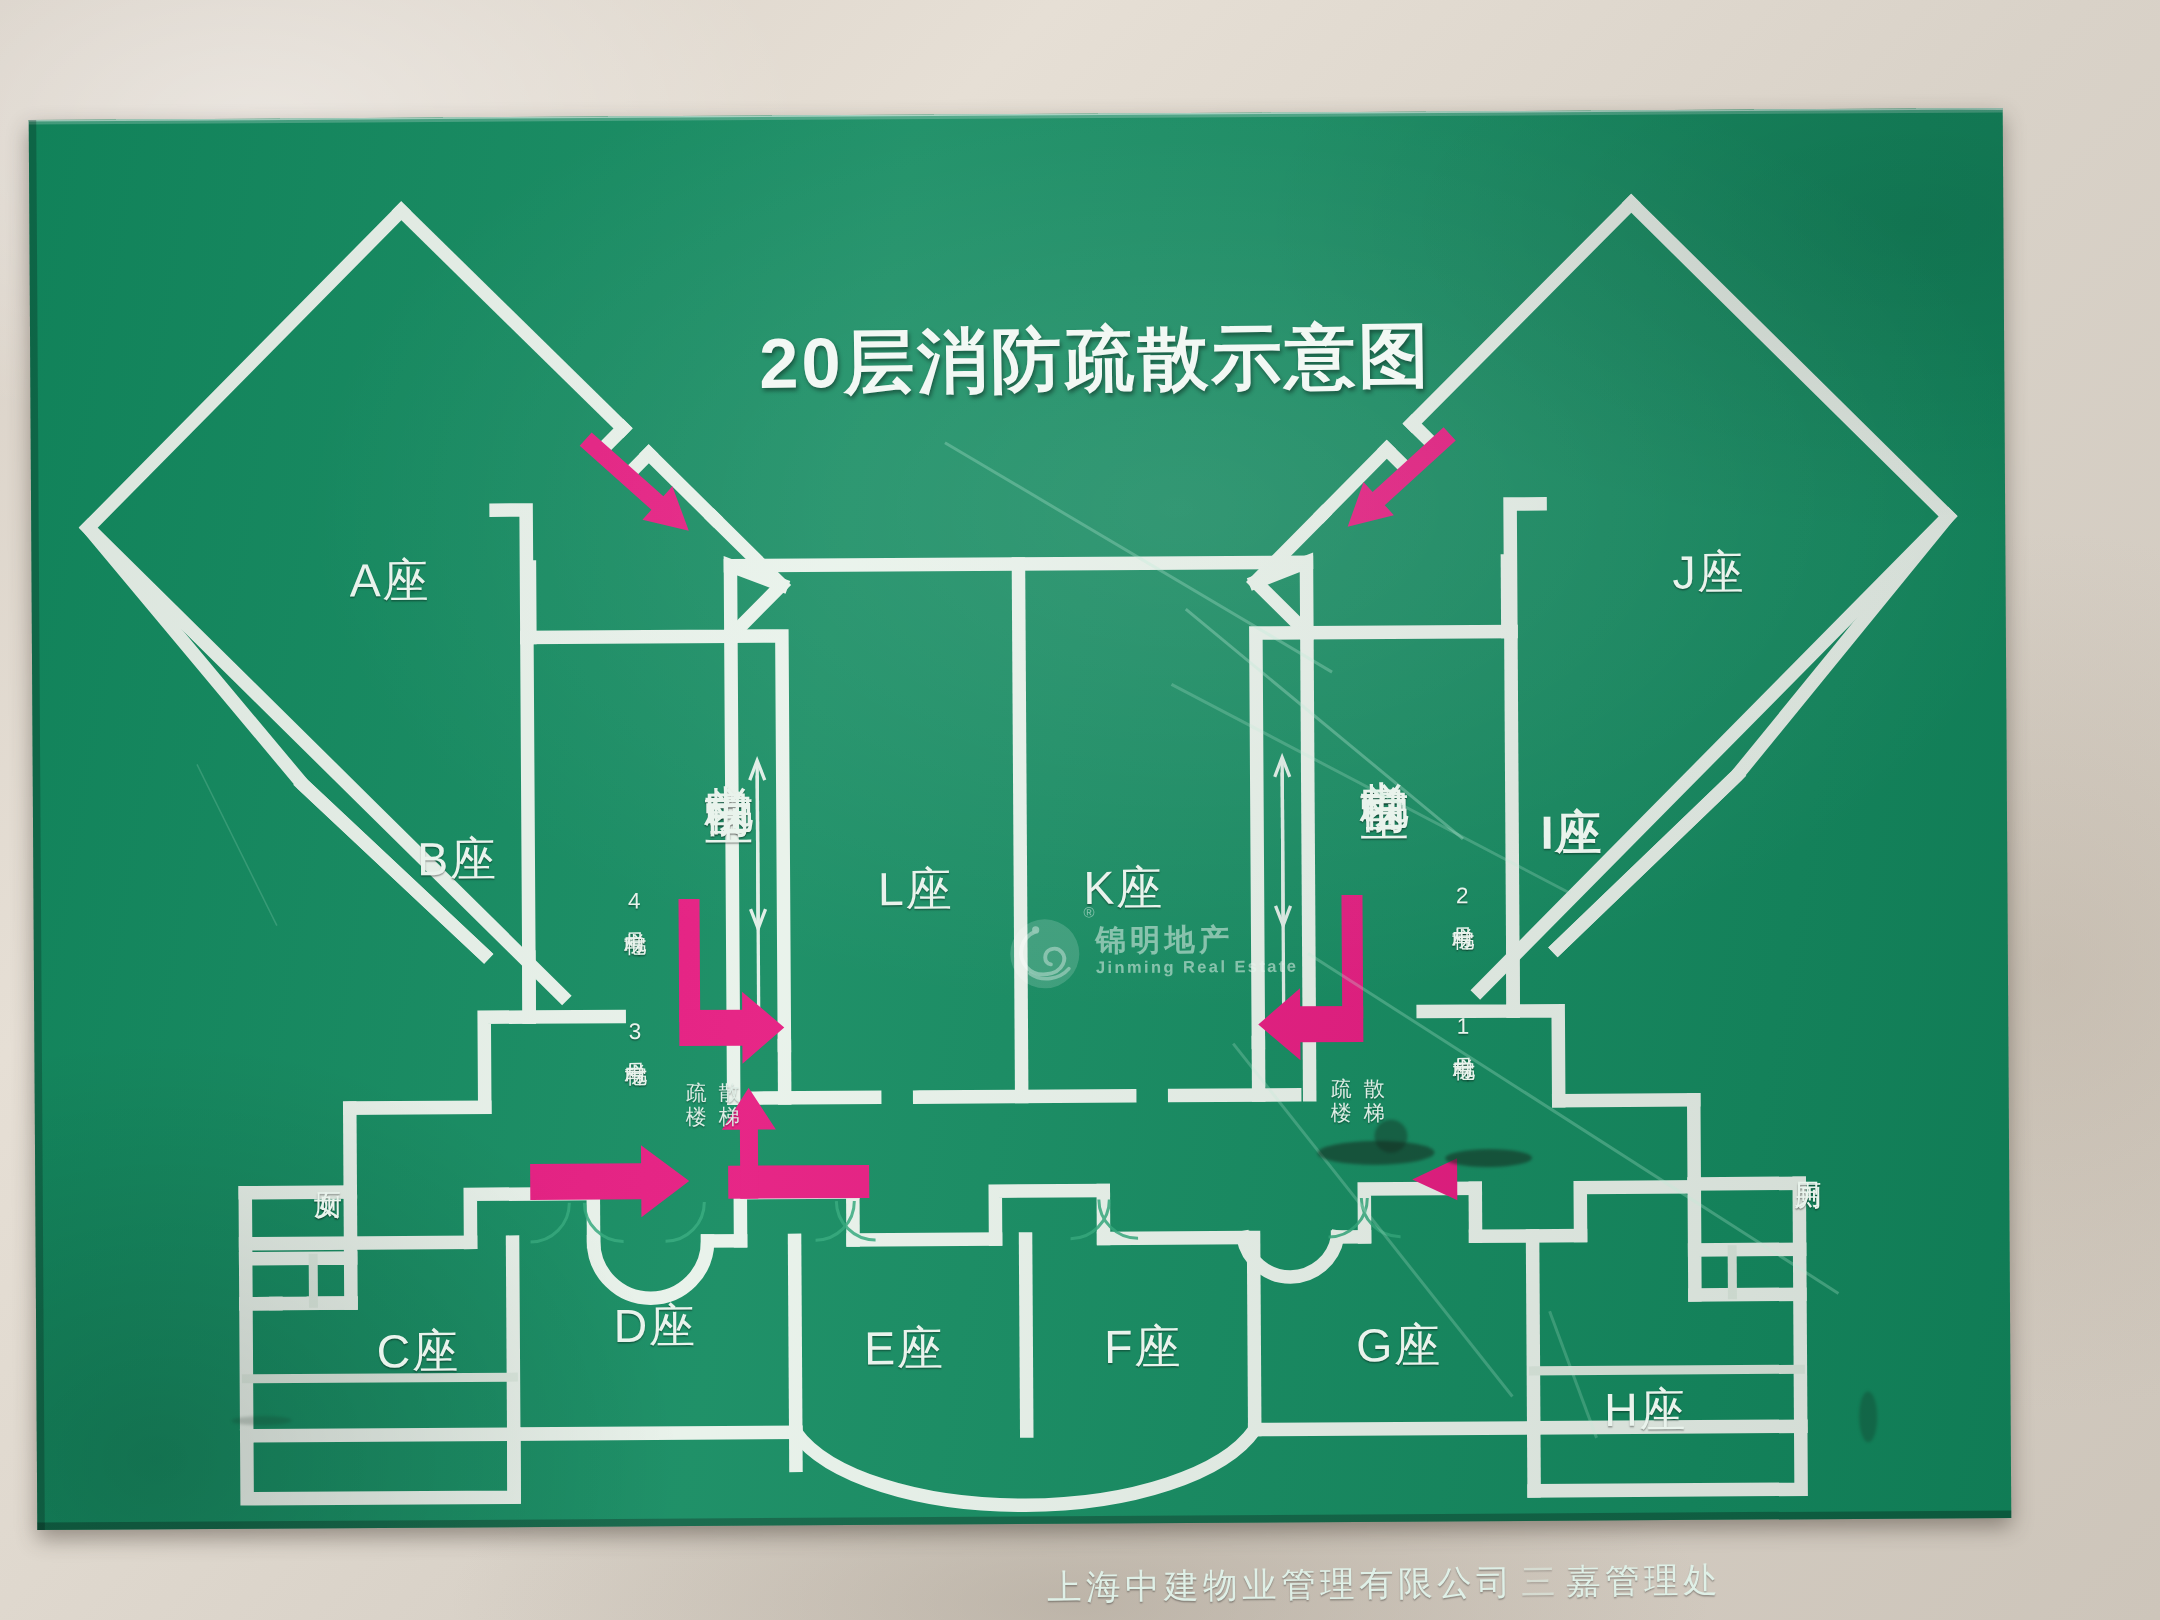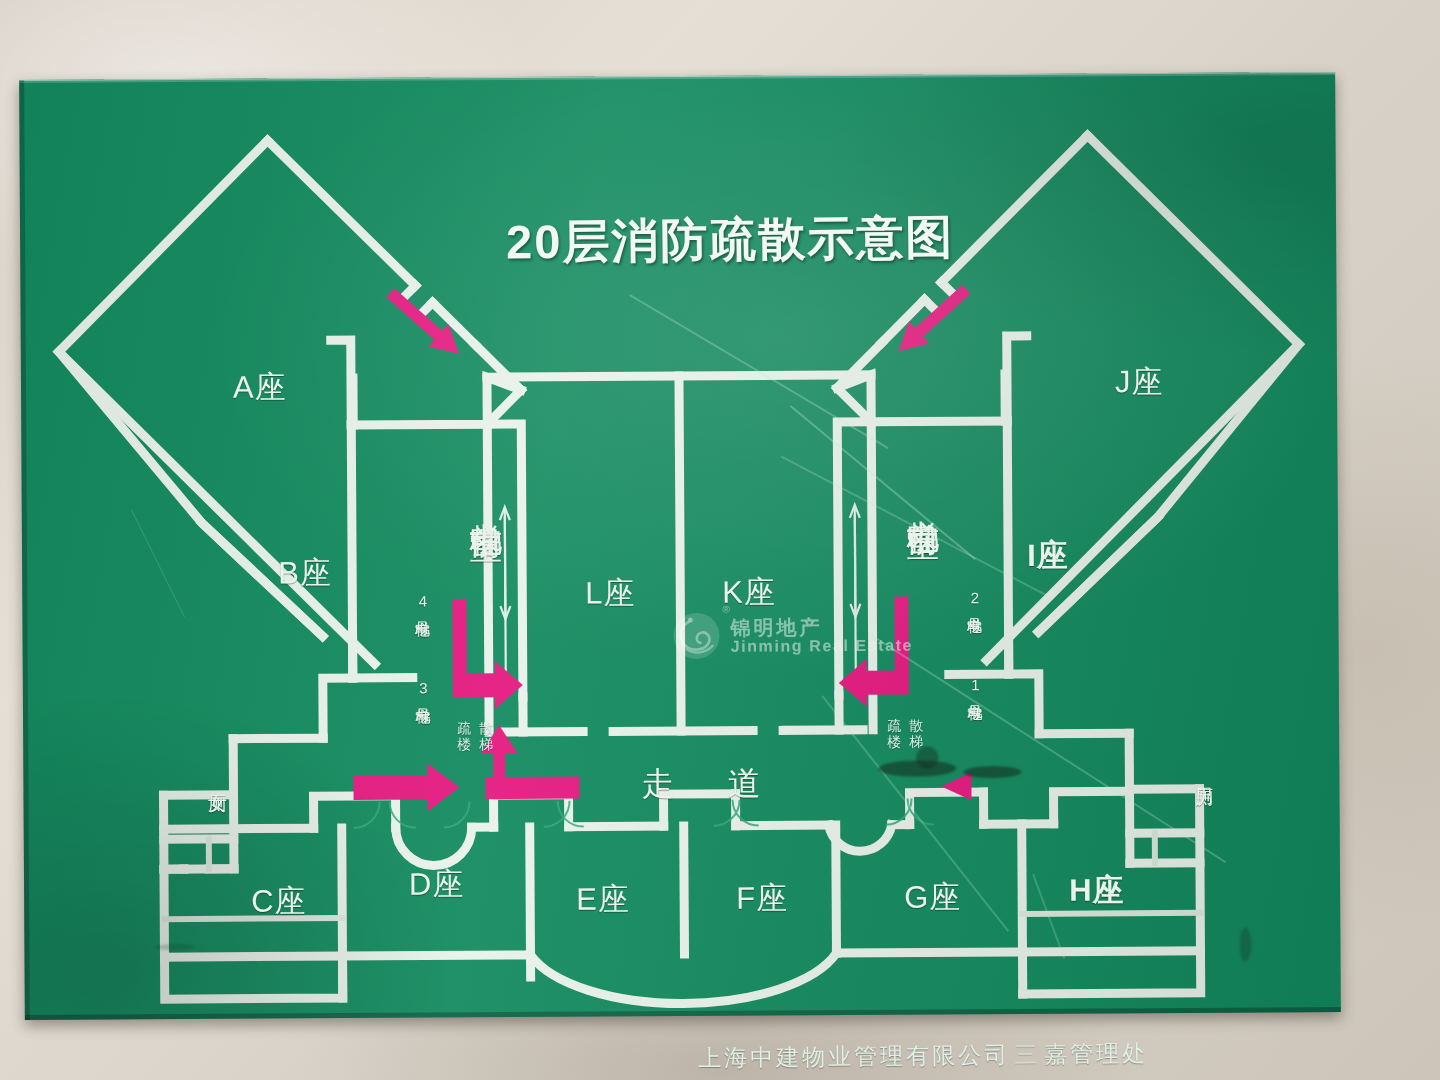--- a/index.html
+++ b/index.html
@@ -64,21 +64,21 @@
   #corridor{left:618px;top:686px;font-size:33px;letter-spacing:22px;font-weight:400;}
 
   #wc-f{left:185px;top:700px;font-size:19px;line-height:22px;width:20px;}
   #wc-m{left:1172px;top:700px;font-size:19px;line-height:22px;width:20px;}
 
   
   #wm{position:absolute;left:648px;top:533px;display:flex;align-items:center;gap:8px;
       opacity:.52;}
   #wm .wmtxt{color:#eaf5ef;}
   #wm .wmcn{font-size:20px;letter-spacing:3px;line-height:22px;font-weight:bold;}
-  #wm .wmen{font-size:16px;letter-spacing:1.6px;font-weight:bold;line-height:15px;}
+  #wm .wmen{font-size:11px;letter-spacing:1.6px;font-weight:bold;line-height:15px;}
 
   #footer{position:absolute;left:673px;top:966px;font-size:23px;color:#dff0e7;
     letter-spacing:3px;text-shadow:0 1px 1px rgba(0,0,0,.3);transform:rotate(-0.3deg);}
   #footer .sep{opacity:.55;padding:0 4px;}
 
   
   .scratch{position:absolute;background:rgba(190,235,215,.55);transform-origin:0 0;pointer-events:none;}
   .blot{position:absolute;border-radius:50%;background:rgba(20,40,30,.55);filter:blur(1px);pointer-events:none;}
 </style>
 </head>
@@ -279,40 +279,39 @@
     <div class="lbl room" style="left:1005px;top:461px;font-weight:bold;">I座</div>
 
     <div class="lbl room" style="left:563px;top:496px;">L座</div>
     <div class="lbl room" style="left:700px;top:496px;">K座</div>
 
     <div class="lbl room" style="left:227px;top:802px;">C座</div>
     <div class="lbl room" style="left:385px;top:786px;">D座</div>
     <div class="lbl room" style="left:552px;top:802px;">E座</div>
     <div class="lbl room" style="left:712px;top:802px;">F座</div>
     <div class="lbl room" style="left:880px;top:802px;">G座</div>
-    <div class="lbl room" style="left:1045px;top:796px;font-weight:bold;">H座</div>
+    <div class="lbl room" style="left:1045px;top:846px;">H座</div>
 
     <div class="lbl vert" id="elev-pre-L">电梯前室</div>
     <div class="lbl vert" id="elev-pre-R">电梯前室</div>
 
     <div class="lbl small vert" id="lift4">4号电梯</div>
     <div class="lbl small vert" id="lift3">3号电梯</div>
     <div class="lbl small vert" id="lift2">2号电梯</div>
     <div class="lbl small vert" id="lift1">1号电梯</div>
 
     <div class="stairlbl" style="left:434px;top:643px;">
       <span>疏</span><span>散</span><br>
       <span>楼</span><span>梯</span>
     </div>
     <div class="stairlbl" style="left:864px;top:643px;">
       <span>疏</span><span>散</span><br>
       <span>楼</span><span>梯</span>
     </div>
 
-    <div class="lbl" id="corridor">走 道</div>
 
     <div class="lbl vert" id="wc-f">女厕</div>
     <div class="lbl vert" id="wc-m">男厕</div>
 
     <div id="wm">
       <svg width="52" height="52" viewBox="0 0 52 52">
         <circle cx="26" cy="27" r="23" fill="rgba(255,255,255,.30)"></circle>
         <path d="M20 12 C 10 16, 7 28, 14 36 C 20 43, 34 42, 38 34 C 41 28, 36 22, 30 24 C 25 26, 25 33, 30 34" fill="none" stroke="rgba(255,255,255,.85)" stroke-width="2.6" stroke-linecap="round"></path>
         <path d="M 16 40 C 24 46, 36 44, 42 37" fill="none" stroke="rgba(255,255,255,.8)" stroke-width="2.4" stroke-linecap="round"></path>
         <circle cx="20" cy="11" r="2.4" fill="rgba(255,255,255,.9)"></circle>

